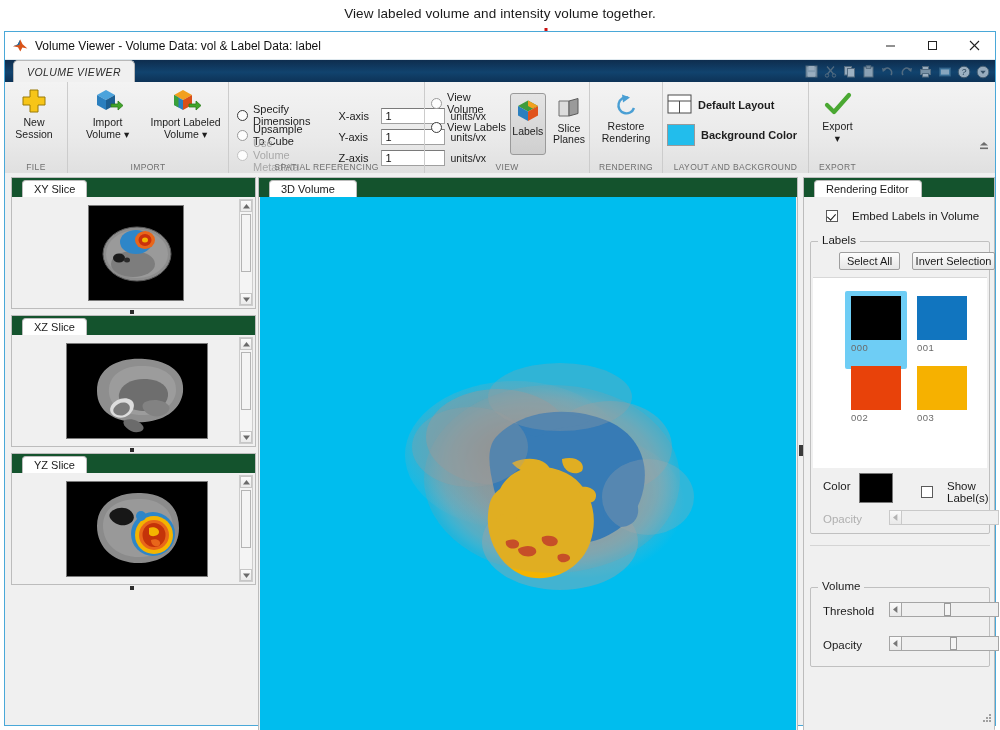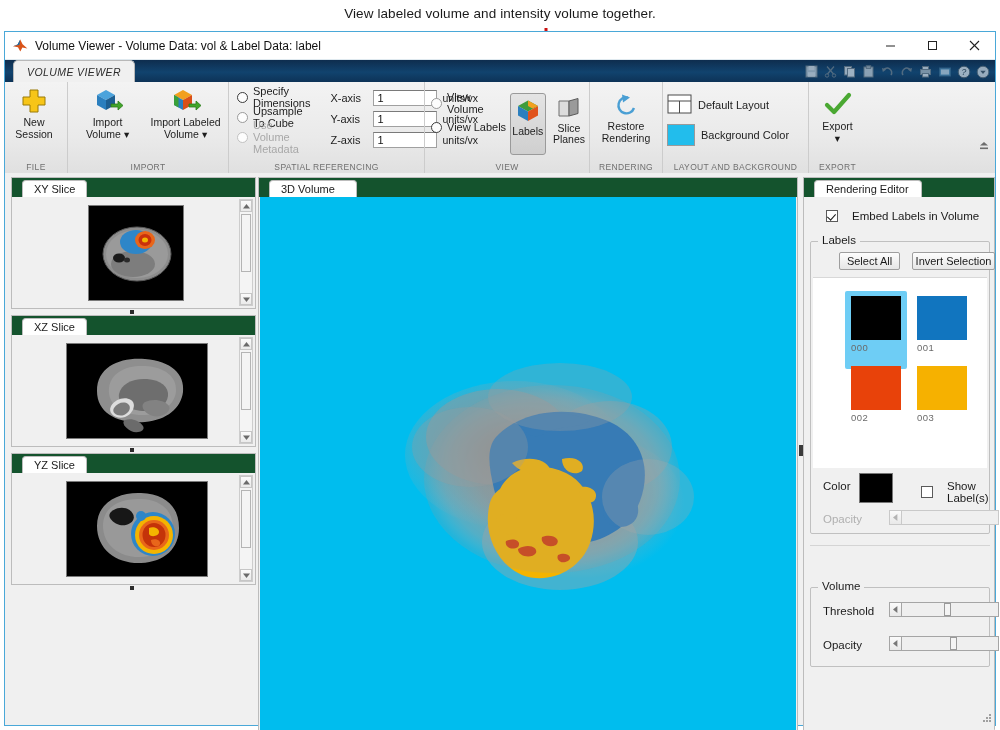--- a/index.html
+++ b/index.html
@@ -121,21 +121,21 @@
     display: flex; flex-direction: column; align-items: center; justify-content: flex-start;
     padding-top: 4px; box-sizing: border-box;
     font-size: 10.5px; color: #1d1d1d; line-height: 11px; text-align: center;
   }
   .plainbtn {
     width: 42px; padding-top: 6px;
     display: flex; flex-direction: column; align-items: center;
     font-size: 10.5px; color: #1d1d1d; line-height: 11px; text-align: center;
   }
 
-  .smallrow { display: flex; align-items: center; gap: 6px; height: 30px; padding-left: 4px; font-size: 11px; color: #1d1d1d; }
+  .smallrow { display: flex; align-items: center; gap: 6px; height: 30px; padding-left: 4px; font-size: 11px; color: #1d1d1d; font-weight: bold; }
   .swatch-bg { width: 26px; height: 20px; background: #22bdec; border: 1px solid #9a9a9a; flex:none; }
 
   .ribbon-collapse {
     position: absolute; right: 5px; bottom: 22px;
     width: 13px; height: 12px;
     display: flex; align-items: flex-end; justify-content: center;
   }
 
   
   .workarea {
@@ -413,21 +413,21 @@
               </svg>
             </span>
             <span>Import Labeled</span>
             <span>Volume ▾</span>
           </div>
         </div>
         <div class="rgroup-label">IMPORT</div>
       </div>
 
       <div class="rgroup" style="width:196px;">
-        <div class="rgroup-body" style="padding-left:8px; padding-top:5px; gap:20px;">
+        <div class="rgroup-body" style="padding-left:8px; padding-top:5px; gap:28px;margin-top:18px;">
           <div>
             <div class="radio-row">
               <span class="radio"></span>
               <span class="rlabel">Specify Dimensions</span>
             </div>
             <div class="radio-row">
               <span class="radio off"></span>
               <span class="rlabel">Upsample To Cube</span>
             </div>
             <div class="radio-row">

